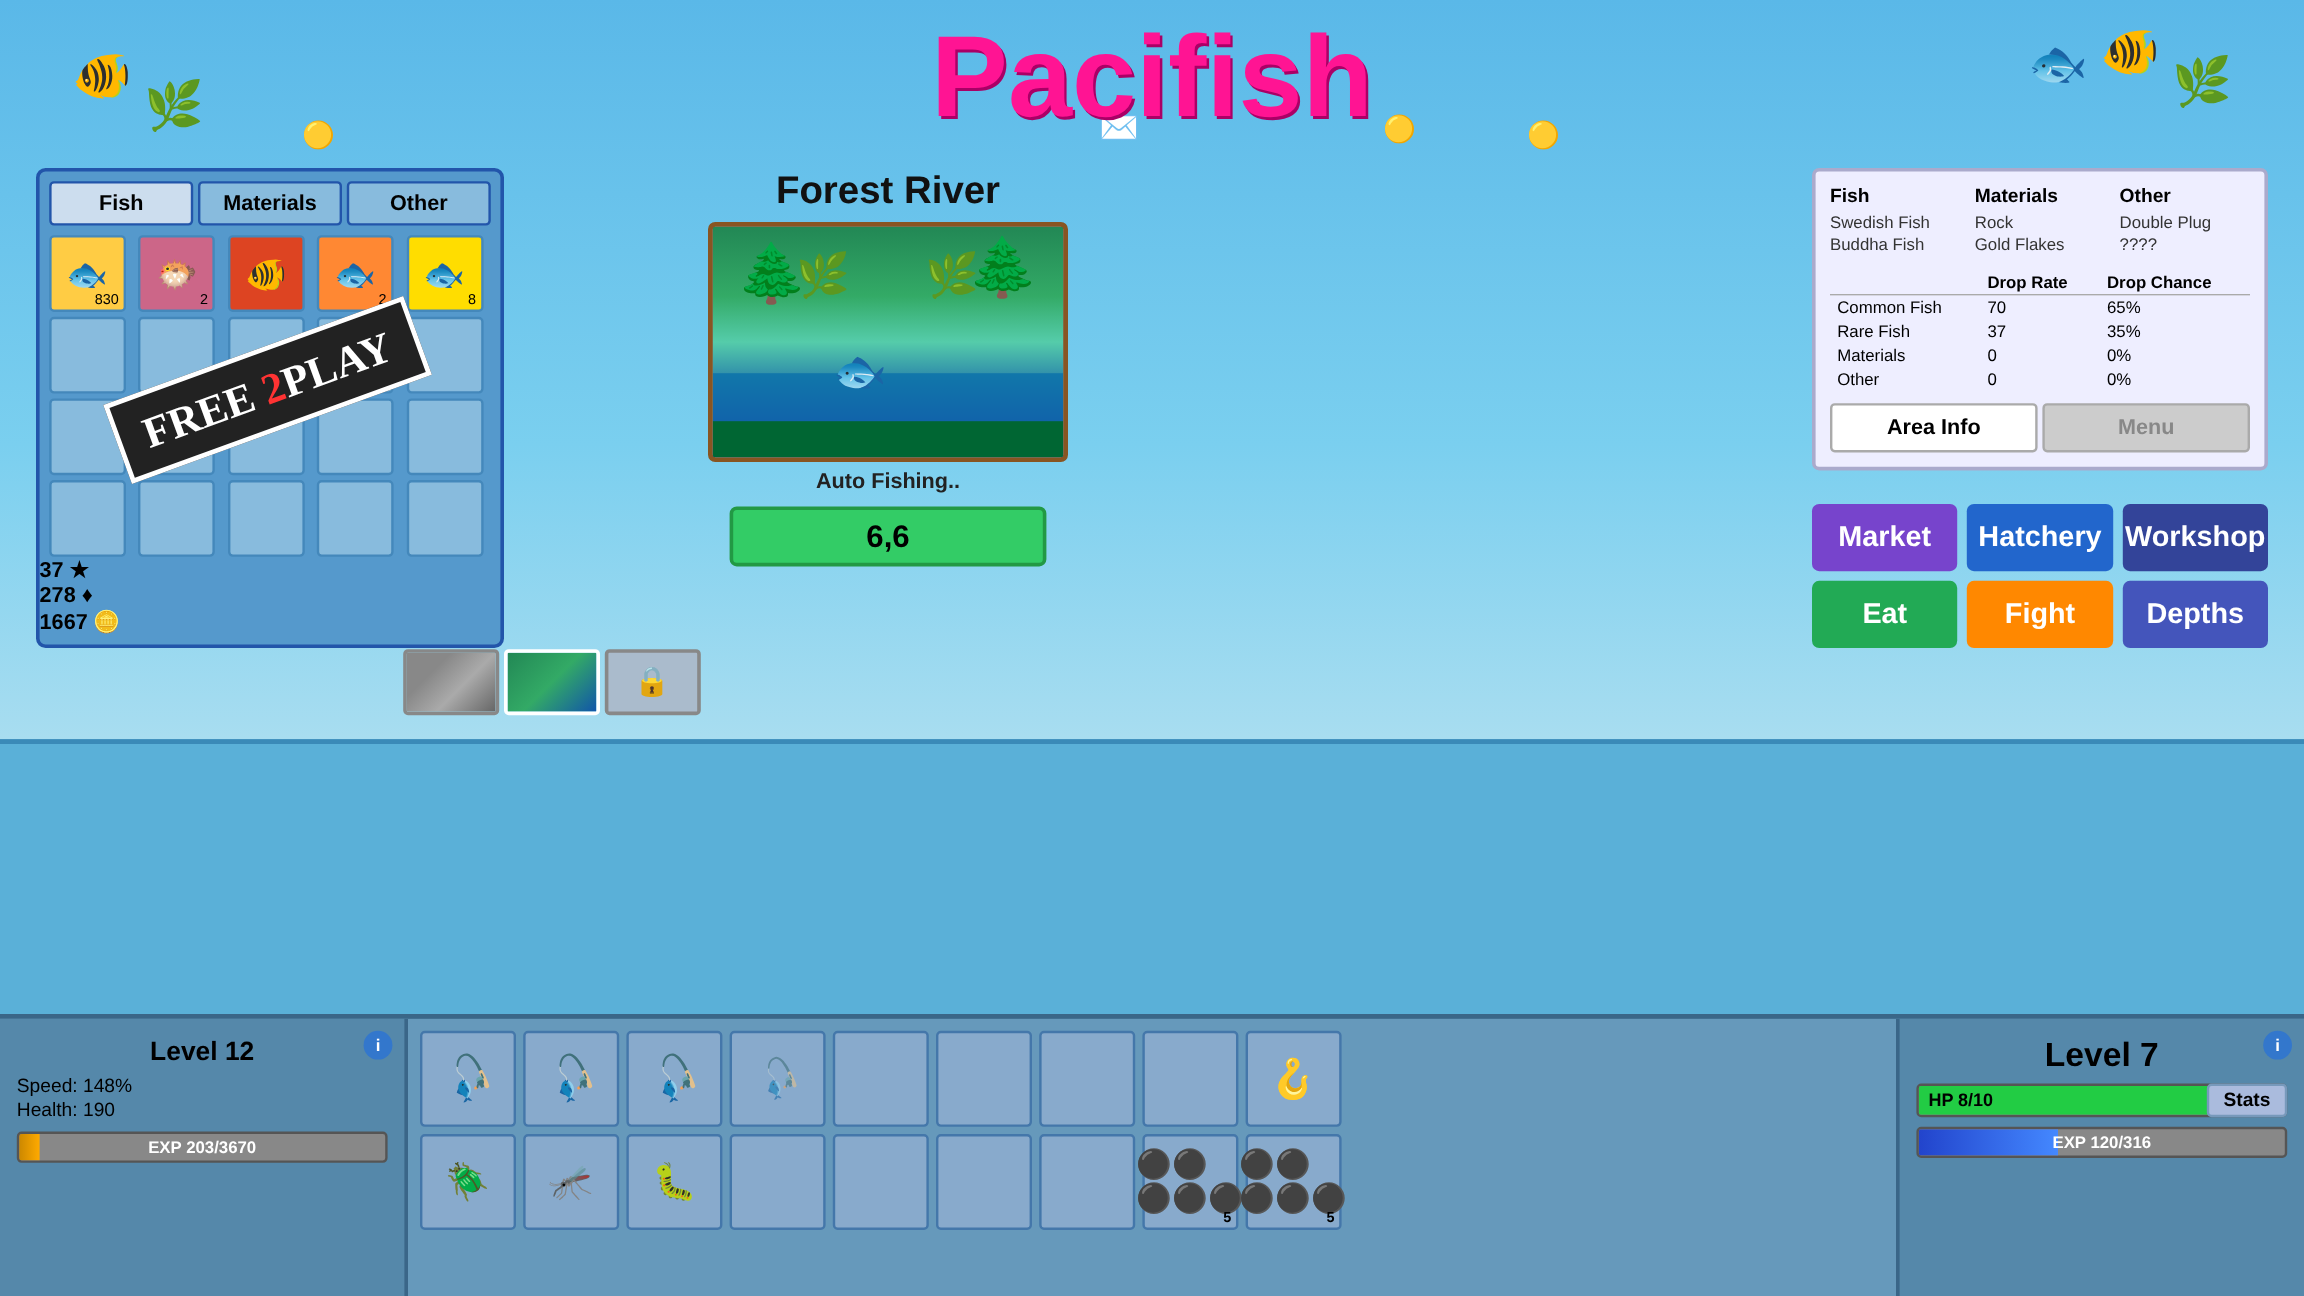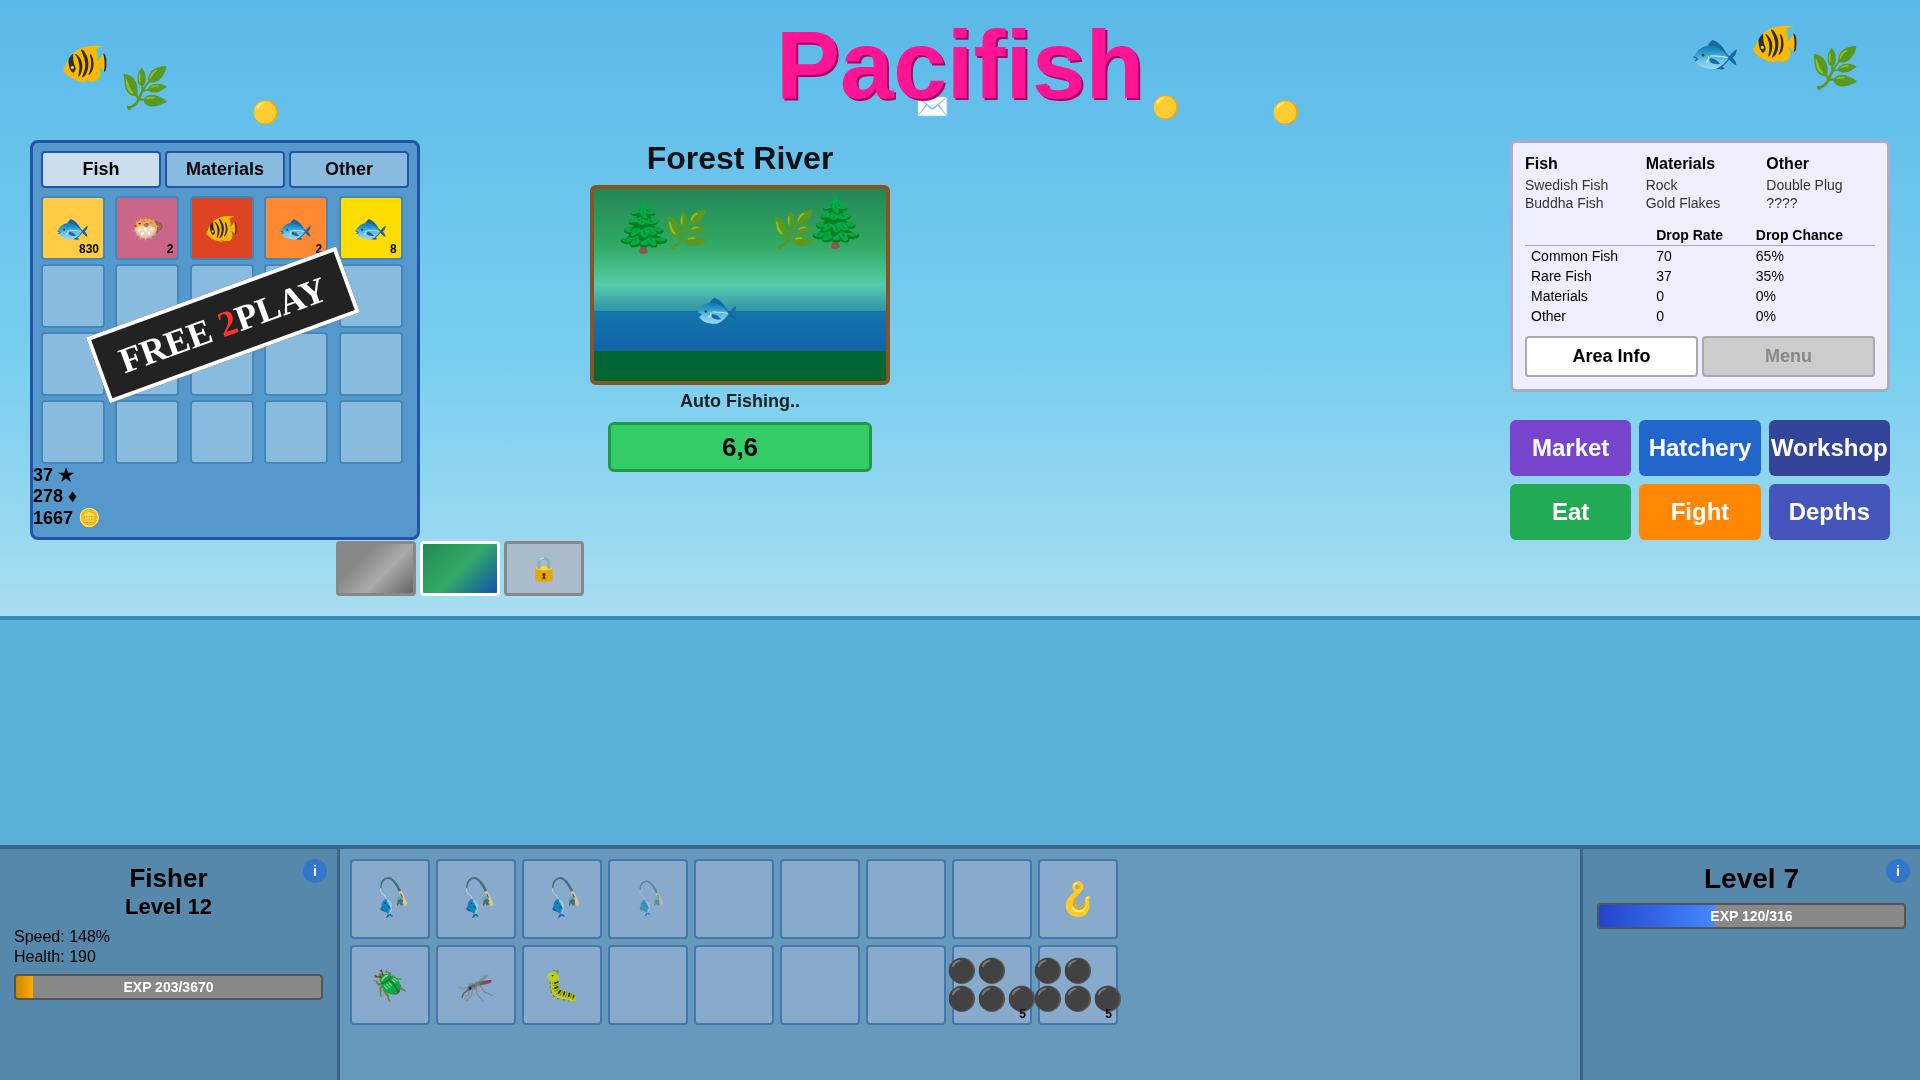--- a/index.html
+++ b/index.html
@@ -87,21 +87,21 @@
       justify-content: center;
       position: relative;
       font-size: 28px;
     }
 
     .inv-cell .count {
       position: absolute;
       bottom: 2px;
       right: 4px;
       font-size: 12px;
-      font-weight: bold;
+      font-weight: normal;
       color: #000;
     }
 
     #inv-stats {
       position: absolute;
       bottom: 8px;
       left: 0; right: 0;
       display: flex;
       justify-content: space-around;
       font-size: 18px;
@@ -668,21 +668,20 @@
     <button class="action-btn btn-orange">Fight</button>
     <button class="action-btn btn-indigo">Depths</button>
   </div>
 
 </div>
 
 <div id="bottom-bar">
 
   <div id="fisher-panel">
     <div class="info-icon">i</div>
-    <h2>Fisher</h2>
     <h3>Level 12</h3>
     <p>Speed: 148%</p>
     <p>Health: 190</p>
     <div class="exp-bar-container">
       <div class="exp-bar-fill" style="width: 5.5%;"></div>
       <div class="exp-bar-label">EXP 203/3670</div>
     </div>
   </div>
 
   <div id="equipment-grid">
@@ -730,20 +729,28 @@
         <span style="font-size:24px;">⚫⚫<br>⚫⚫⚫</span>
         <span class="eq-count">5</span>
       </div>
     </div>
   </div>
 
   <div id="swimmer-panel">
     <div class="info-icon">i</div>
     <h3>Level 7</h3>
 
+    <div style="position:relative;">
+      <div class="hp-bar-container">
+        <div class="hp-bar-green"></div>
+        <div class="hp-bar-gray"></div>
+        <div class="hp-label">HP 8/10</div>
+      </div>
+      <button class="stats-btn" style="position:absolute;right:0;top:0;height:100%;transform:none;">Stats</button>
+    </div>
 
     <div class="exp-bar-container">
       <div class="exp-bar-blue" style="width:38%;"></div>
       <div class="exp-bar-label">EXP 120/316</div>
     </div>
   </div>
 
 </div>
 
 </body></html>

